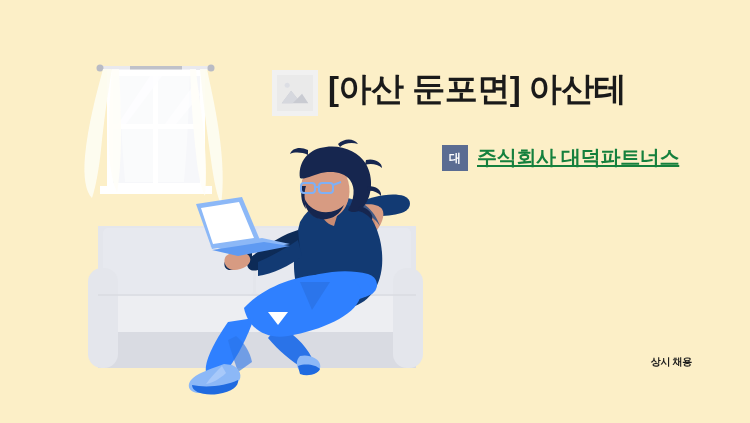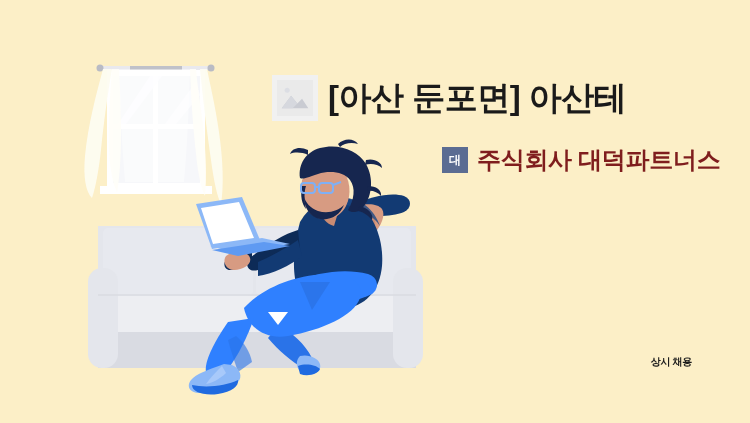--- a/index.html
+++ b/index.html
@@ -34,21 +34,20 @@
   .text-block {
     position: absolute;
     left: 272px;
     top: 70px;
     width: 478px;
     height: 120px;
   }
 
   .title-row {
     display: flex;
-    align-items: center;
     gap: 10px;
     height: 56px;
     white-space: nowrap;
   }
 
   .thumb {
     flex: 0 0 auto;
     width: 46px;
     height: 46px;
     background: #e8e8e8;
@@ -84,24 +83,25 @@
     color: #ffffff;
     font-size: 12px;
     font-weight: 700;
     display: flex;
     align-items: center;
     justify-content: center;
     line-height: 1;
   }
 
   .company-name {
-    font-size: 24px;
-    font-weight: 700;
-    color: #7f1d1d;
+    font-size: 20px;
+    font-weight: 700;
+    color: #15803d;
     letter-spacing: -0.3px;
+    text-decoration: underline;
   }
 
   
   .status {
     position: absolute;
     right: 58px;
     bottom: 54px;
     font-size: 10px;
     font-weight: 700;
     color: #1a1a1a;

